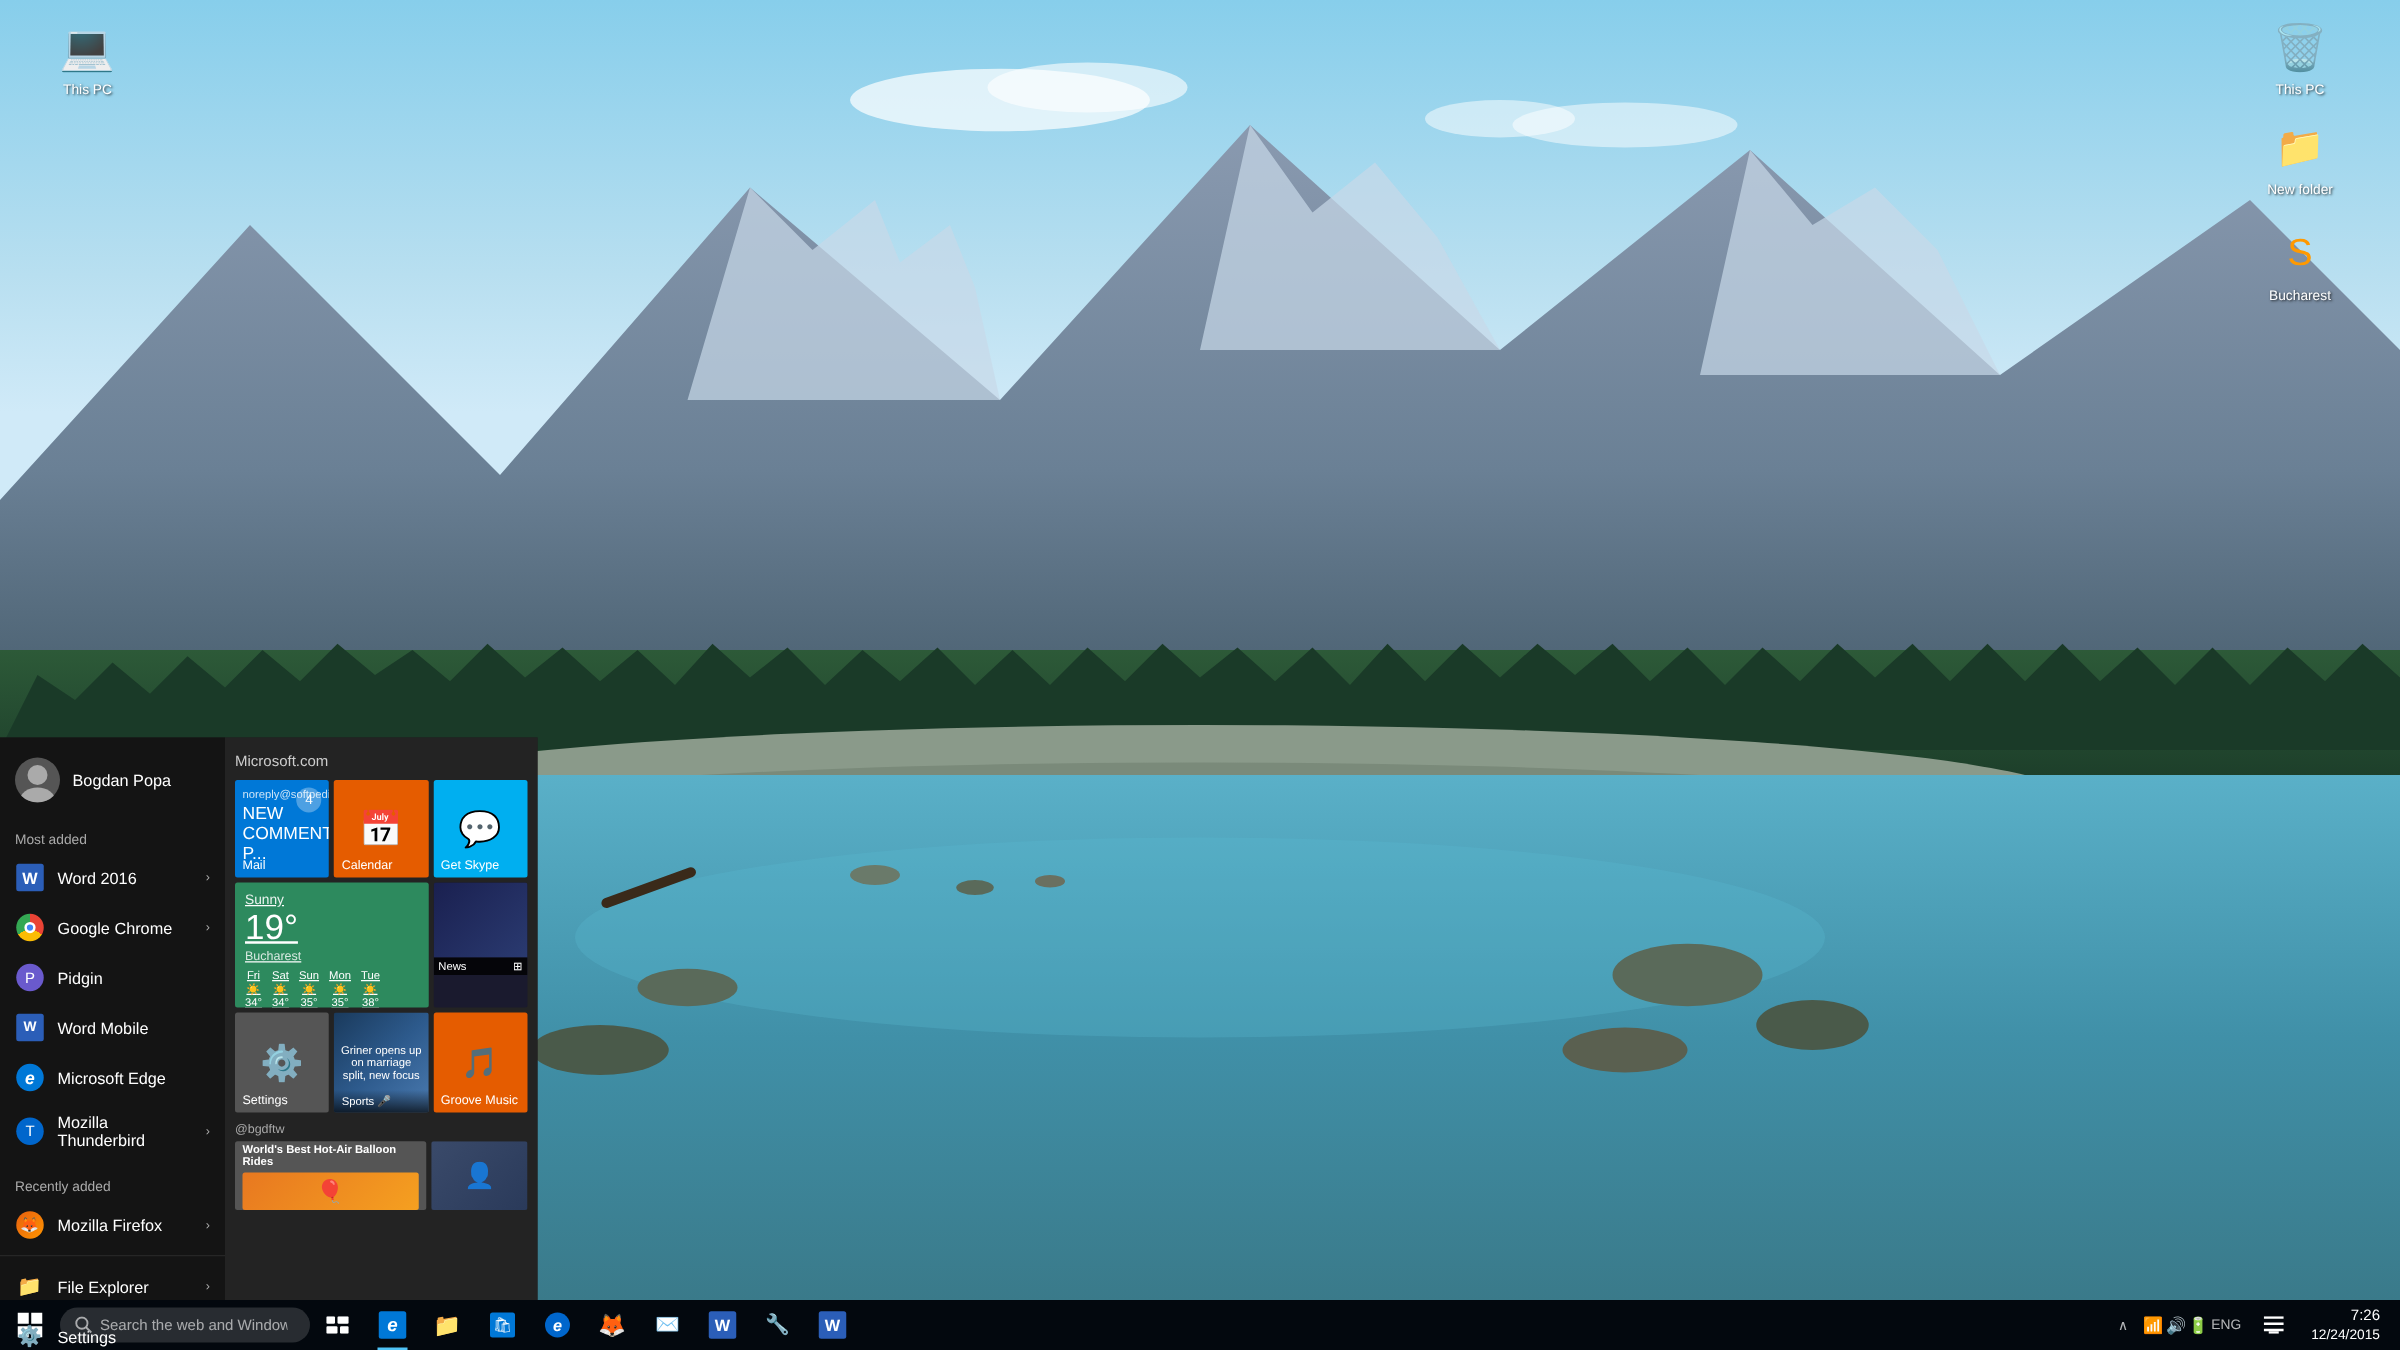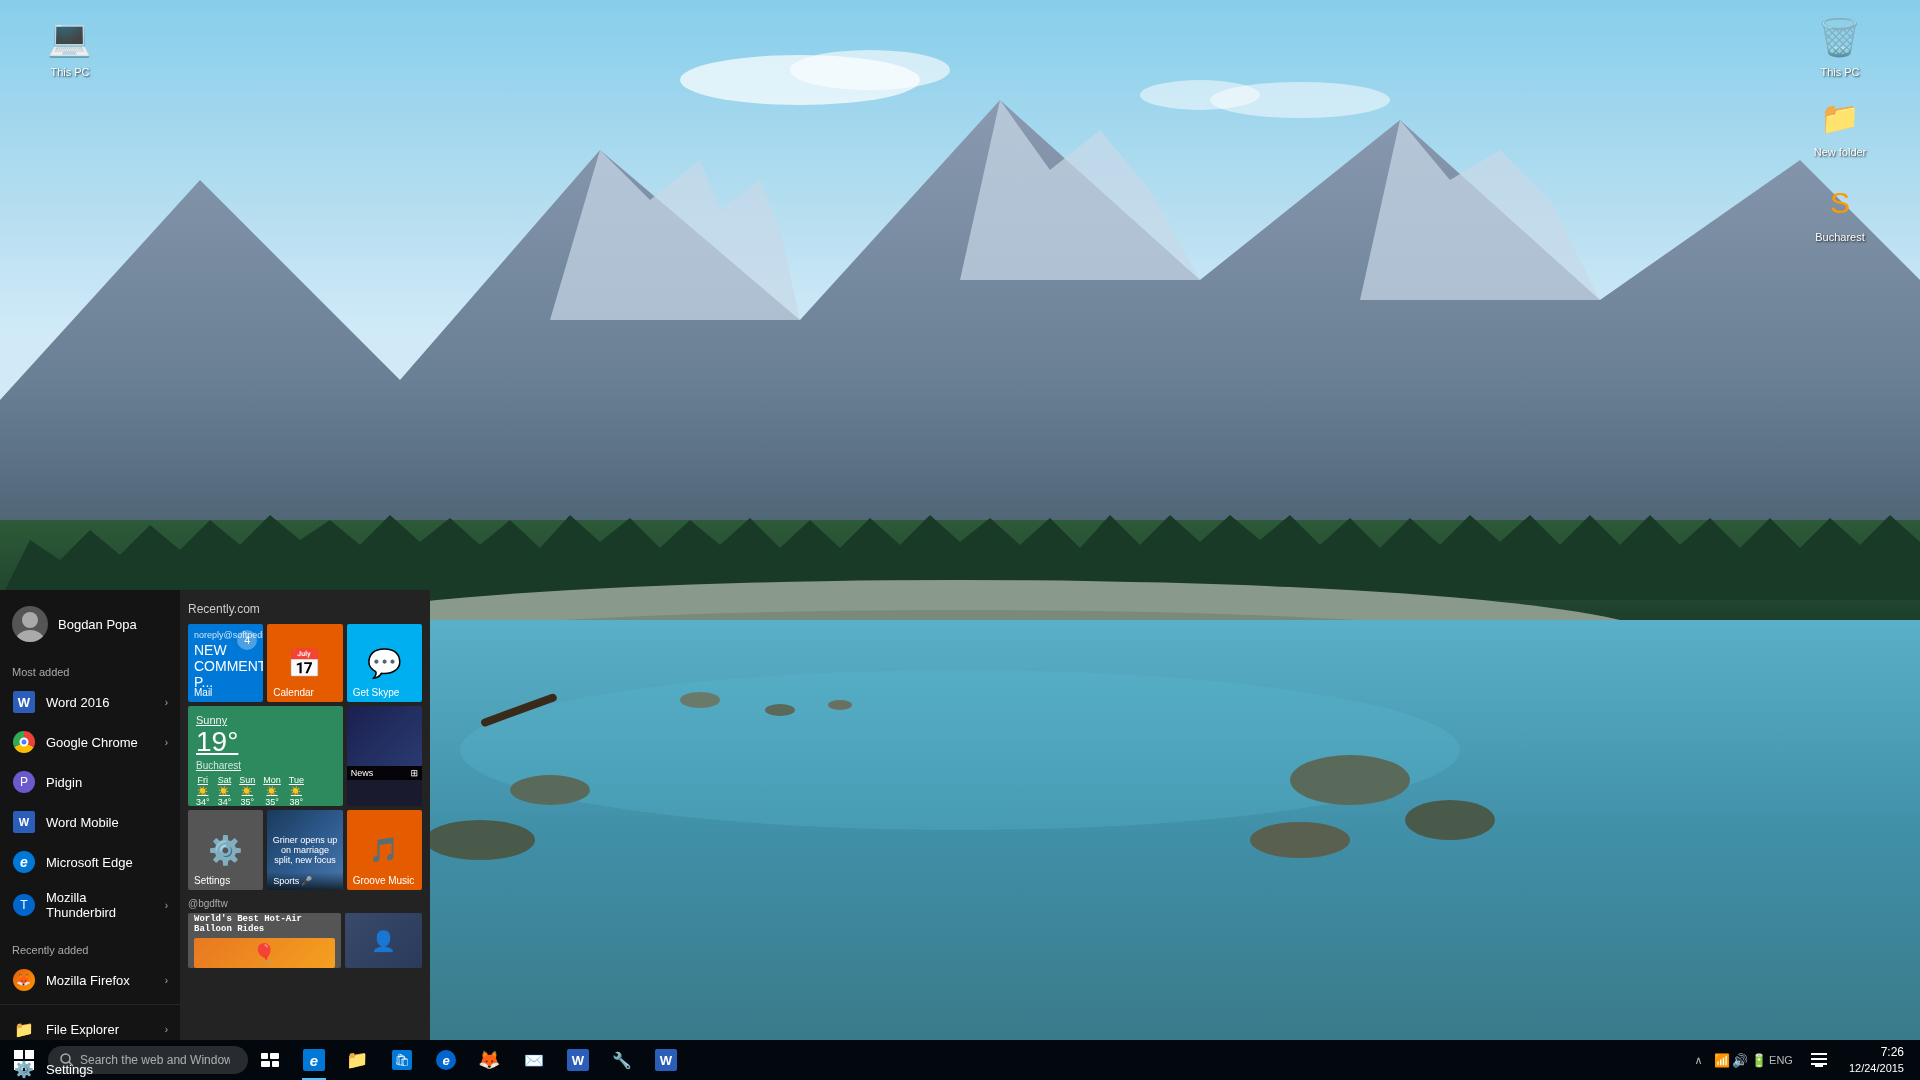--- a/index.html
+++ b/index.html
@@ -567,21 +567,21 @@
 
       <div class="start-app-item">
         <div class="app-icon" style="font-size:16px;">⚙️</div>
         <span>Settings</span>
       </div>
 
     </div>
   </div>
 
   <div id="start-right">
-    <div id="tiles-header">Recently.com</div>
+    <div id="tiles-header">Microsoft.com</div>
 
     <div id="tiles-grid">
 
       <div class="tile tile-mail" style="position:relative;">
         <div class="mail-sender">noreply@softpedia.com</div>
         <div class="mail-subject">NEW COMMENT P...</div>
         <div class="mail-badge">4</div>
         <div class="tile-name-bottom">Mail</div>
       </div>
 
@@ -661,21 +661,21 @@
         </div>
       </div>
 
     </div>
 
     <div style="color:#aaa;font-size:10px;padding:4px 0 4px;">@bgdftw</div>
 
     <div style="display:flex;gap:4px;">
       <div style="flex:2;height:55px;background:#555;overflow:hidden;border-radius:2px;cursor:pointer;display:flex;align-items:center;">
         <div style="width:100%;padding:4px 6px;">
-          <div style="font-size:9px;color:white;font-weight:bold;font-family:Liberation Mono, monospace;">World's Best Hot-Air Balloon Rides</div>
+          <div style="font-size:9px;color:white;font-weight:bold;">World's Best Hot-Air Balloon Rides</div>
           <div style="width:100%;height:30px;background:linear-gradient(135deg,#e87820,#f5a020);margin-top:4px;border-radius:2px;display:flex;align-items:center;justify-content:center;">
             <span style="font-size:18px;">🎈</span>
           </div>
         </div>
       </div>
       <div style="flex:1;height:55px;background:#333;overflow:hidden;border-radius:2px;cursor:pointer;display:flex;align-items:center;justify-content:center;">
         <div style="width:100%;height:100%;background:linear-gradient(135deg,#3a4a6a,#2a3a5a);display:flex;align-items:center;justify-content:center;">
           <span style="font-size:20px;">👤</span>
         </div>
       </div>

